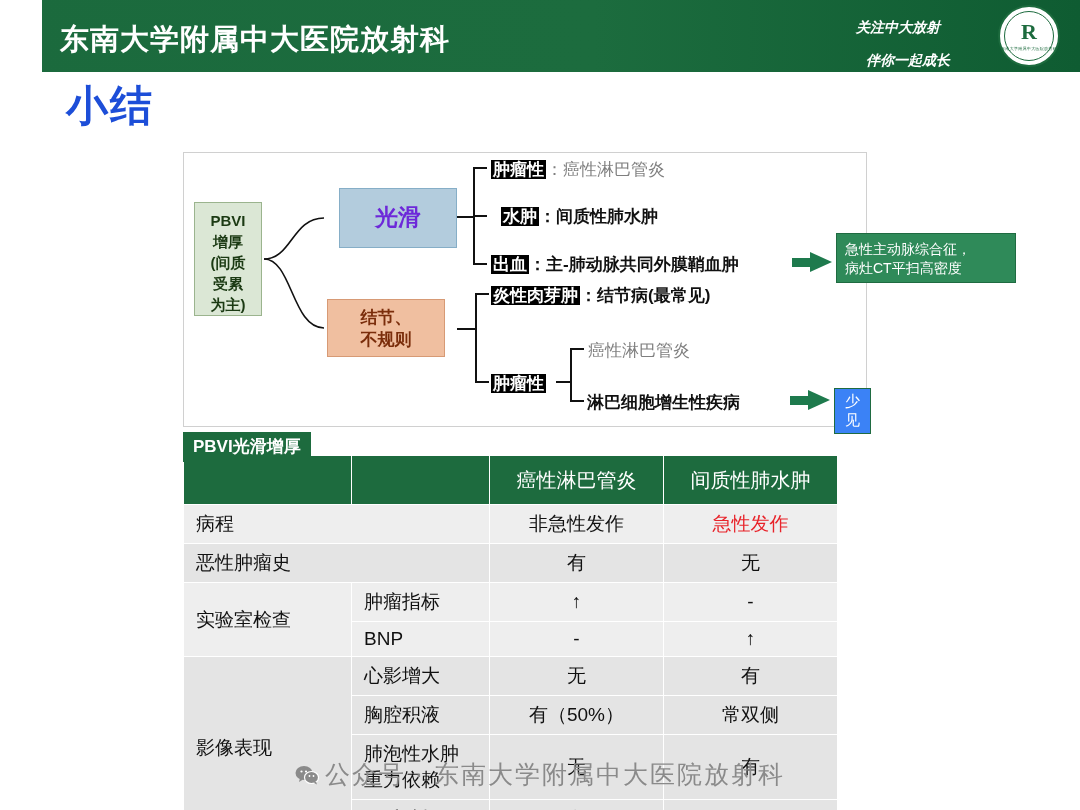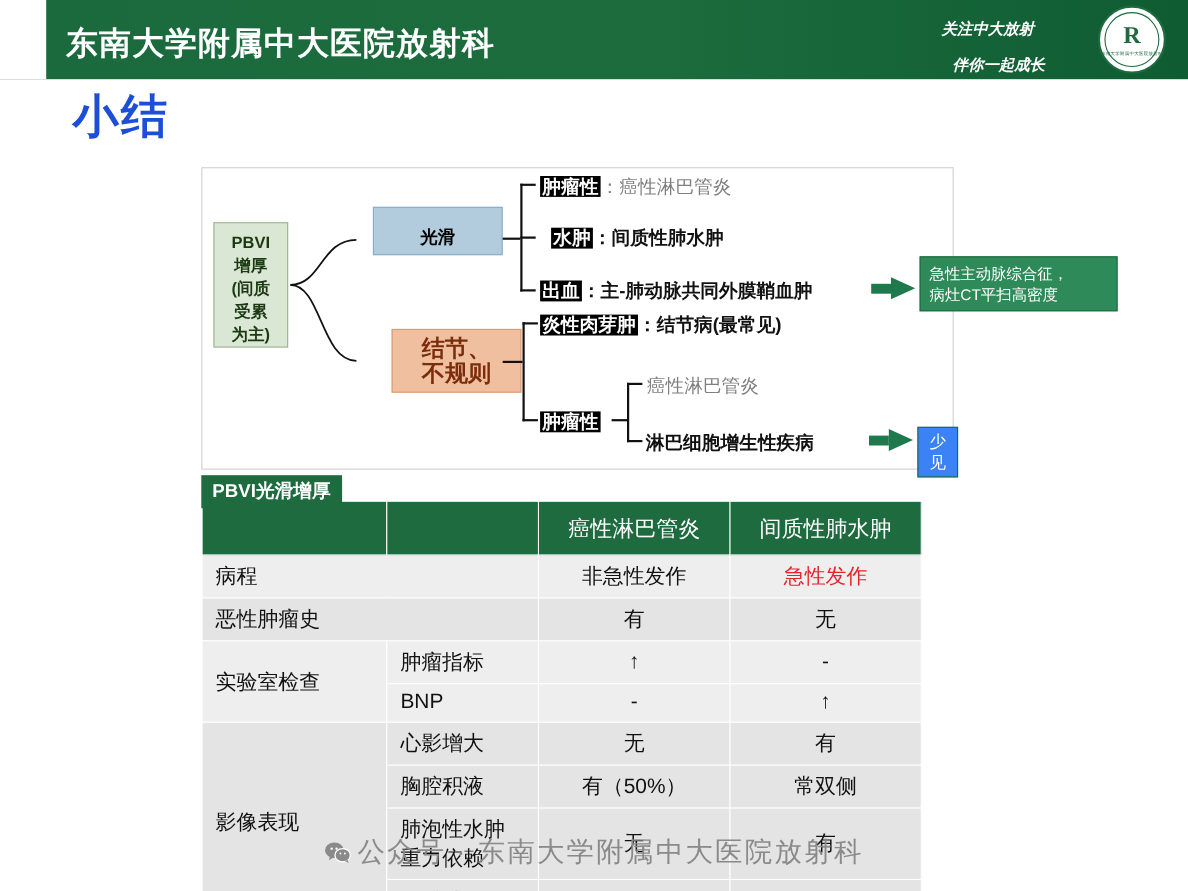--- a/index.html
+++ b/index.html
@@ -135,36 +135,36 @@
     padding-top: 6px;
     display: flex;
     flex-direction: column;
     justify-content: center;
     align-items: center;
   }
   .node-smooth {
     left: 155px;
     top: 35px;
     width: 118px;
-    height: 44px;
+    height: 60px;
     background: #b3ccdd;
     border: 1px solid #86aec7;
-    color: #000000;
-    font-size: 16px;
+    color: #6d28d9;
+    font-size: 23px;
     line-height: 56px;
   }
   .node-nodular {
-    left: 172px;
+    left: 143px;
     top: 146px;
     width: 118px;
     height: 58px;
     background: #f0bfa0;
     border: 1px solid #d79a75;
     color: #7a2d0b;
-    font-size: 21px;
+    font-size: 17px;
     line-height: 22px;
     padding-top: 7px;
   }
 
   .branch-label {
     position: absolute;
     font-size: 17px;
     white-space: nowrap;
   }
   .lbl-black {

